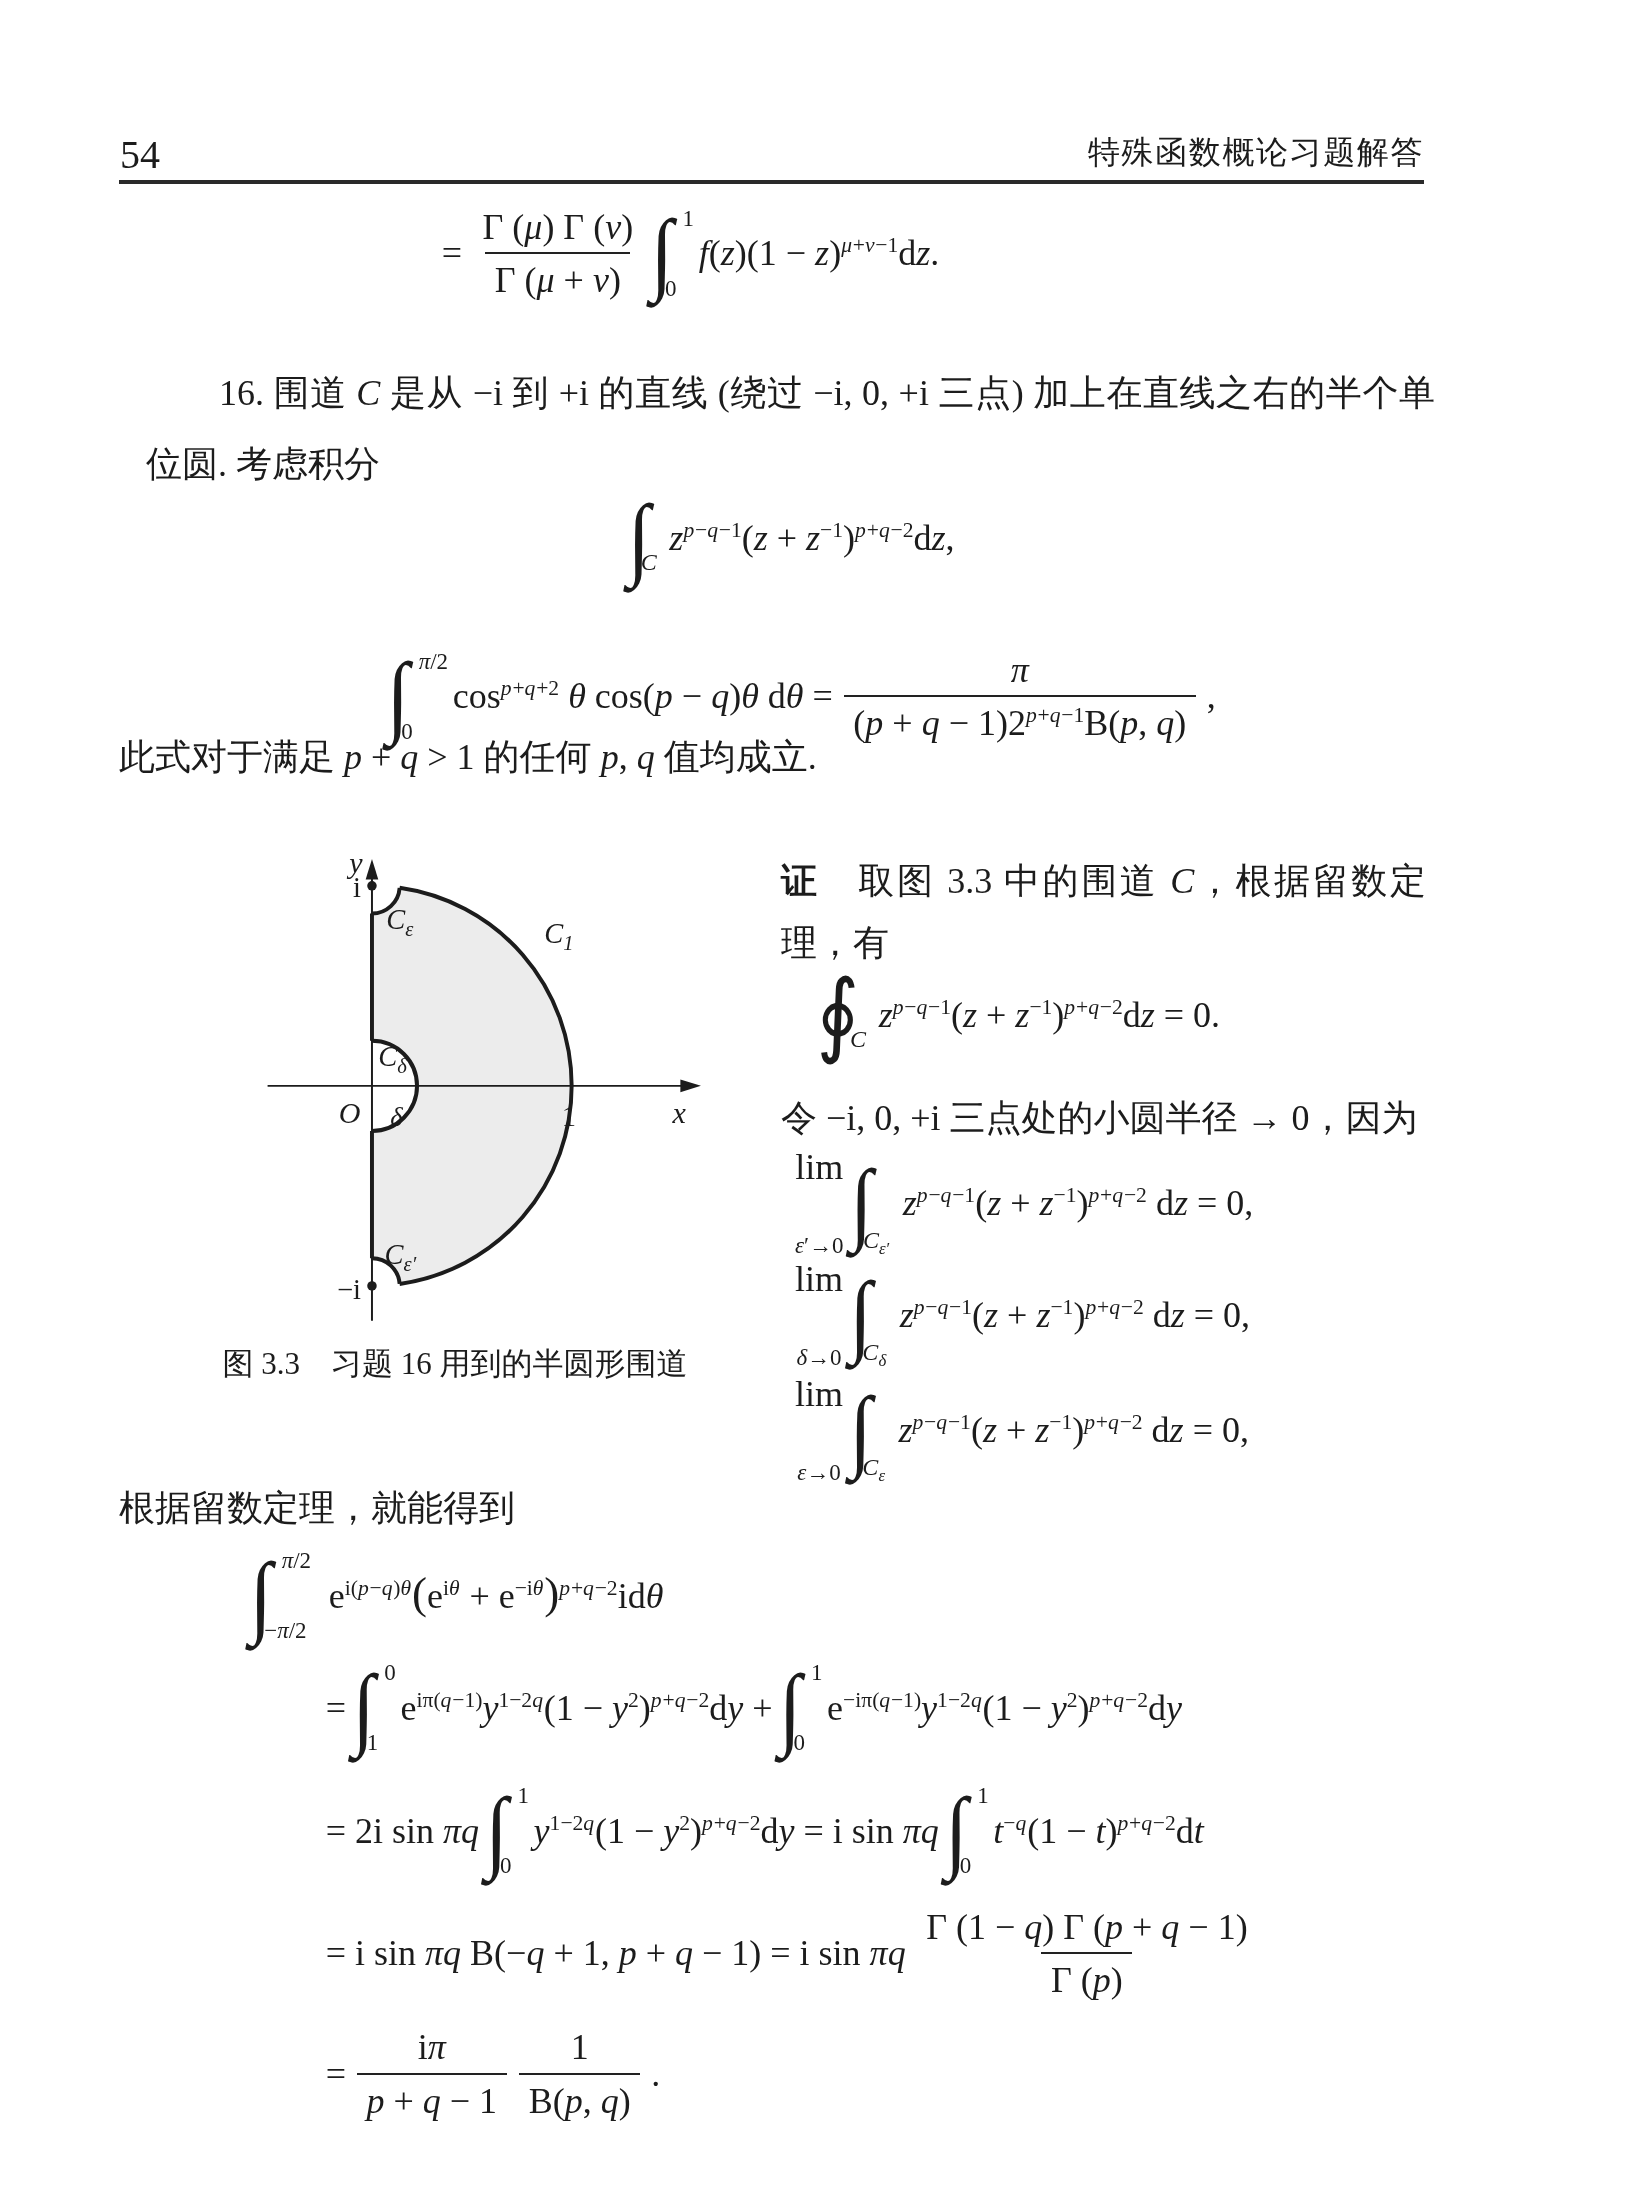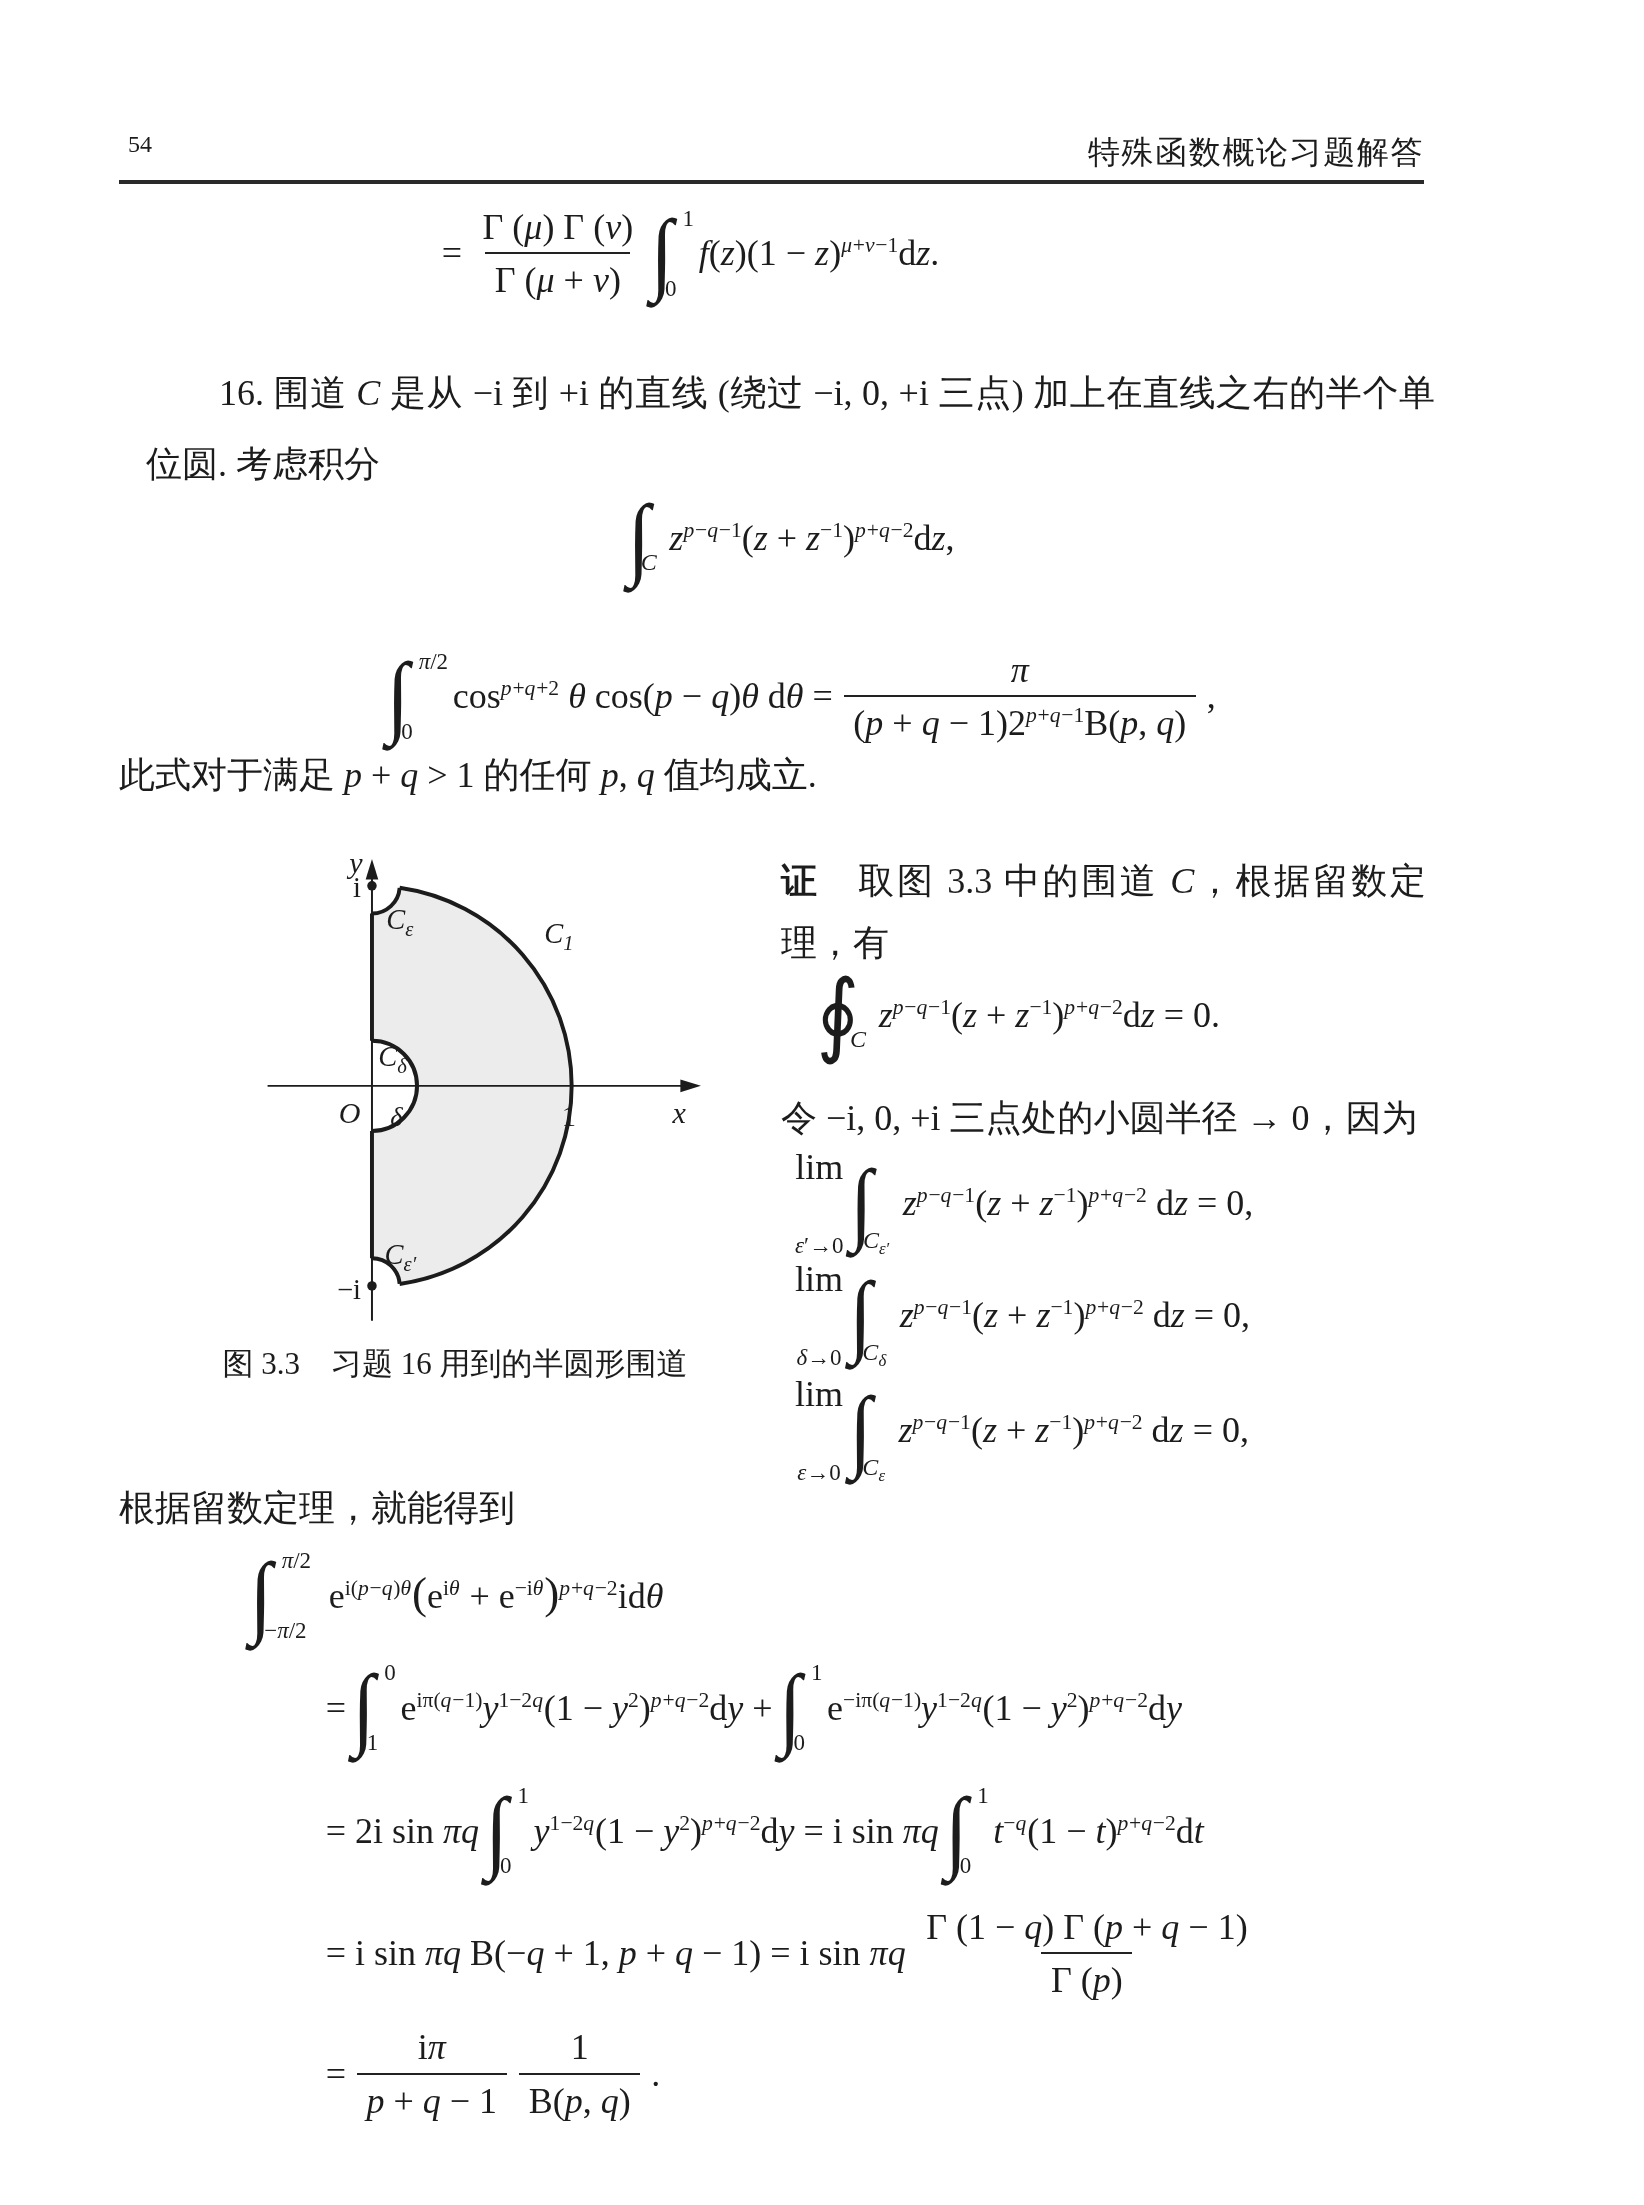--- a/index.html
+++ b/index.html
@@ -1,21 +1,21 @@
 <!DOCTYPE html>
 <html style="font-size:12.7px"><head>
 <meta charset="utf-8">
 <style>
   html,body { margin:0; padding:0; background:#ffffff; }
   .page {
     position:relative; width:1644px; height:2205px; background:#ffffff;
     font-family:"Liberation Serif","DejaVu Serif",serif; color:#1c1c1c;
     overflow:hidden;
   }
-  .pnum { position:absolute; left:128px; top:131px; font-size:24px; }
+  .pnum { position:absolute; left:120px; top:131px; font-size:40px; }
   .ptitle { position:absolute; left:119px; top:131px; width:1305px; text-align:right; font-size:32px; letter-spacing:1.6px; }
   .hrule { position:absolute; left:119px; top:180px; width:1305px; height:4px; background:#2a2a2a; }
 
   .para { position:absolute; font-size:36px; line-height:71px; text-align:justify; }
   .indent { text-indent:73px;margin-left:27px; }
 
   
   .fx { position:absolute; display:flex; align-items:center; font-size:36px; white-space:nowrap; }
   .fx .t { margin:0 4.7px; }
   .fx i, .para i { font-family:"Liberation Serif","DejaVu Serif",serif; }
@@ -94,21 +94,21 @@
         <span>0</span>
       </span>
       <span class="t">cos<sup><i>p</i>+<i>q</i>+2</sup> <i>θ</i> cos(<i>p</i> − <i>q</i>)<i>θ</i> d<i>θ</i> =</span>
       <span class="fr">
         <span class="nu"><i>π</i></span>
         <span class="de">(<i>p</i> + <i>q</i> − 1)2<sup><i>p</i>+<i>q</i>−1</sup>B(<i>p</i>, <i>q</i>)</span>
       </span>
       <span class="t">,</span>
     </div>
 
-  <div class="para" style="left:119px; top:740px; width:1289px;">此式对于满足 <i>p</i> + <i>q</i> &gt; 1 的任何 <i>p</i>, <i>q</i> 值均成立.</div>
+  <div class="para" style="left:119px; top:722px; width:1289px;">此式对于满足 <i>p</i> + <i>q</i> &gt; 1 的任何 <i>p</i>, <i>q</i> 值均成立.</div>
 
   <svg class="fig" width="514" height="475" viewBox="0 0 650 600">
 
     <path d="M255,52.5 A253,253 0 0 1 255,553.5 A35,35 0 0 0 220,521 L220,360 A57,57 0 0 0 220,246 L220,85 A35,35 0 0 0 255,52.5 Z" fill="#ececec" stroke="none"></path>
 
     <line x1="88" y1="303" x2="622" y2="303" stroke="#1c1c1c" stroke-width="2.5"></line>
     <polygon points="636,303 610,295 610,311" fill="#1c1c1c"></polygon>
     <line x1="220" y1="600" x2="220" y2="30" stroke="#1c1c1c" stroke-width="2.5"></line>
     <polygon points="220,16 212,42 228,42" fill="#1c1c1c"></polygon>
 

